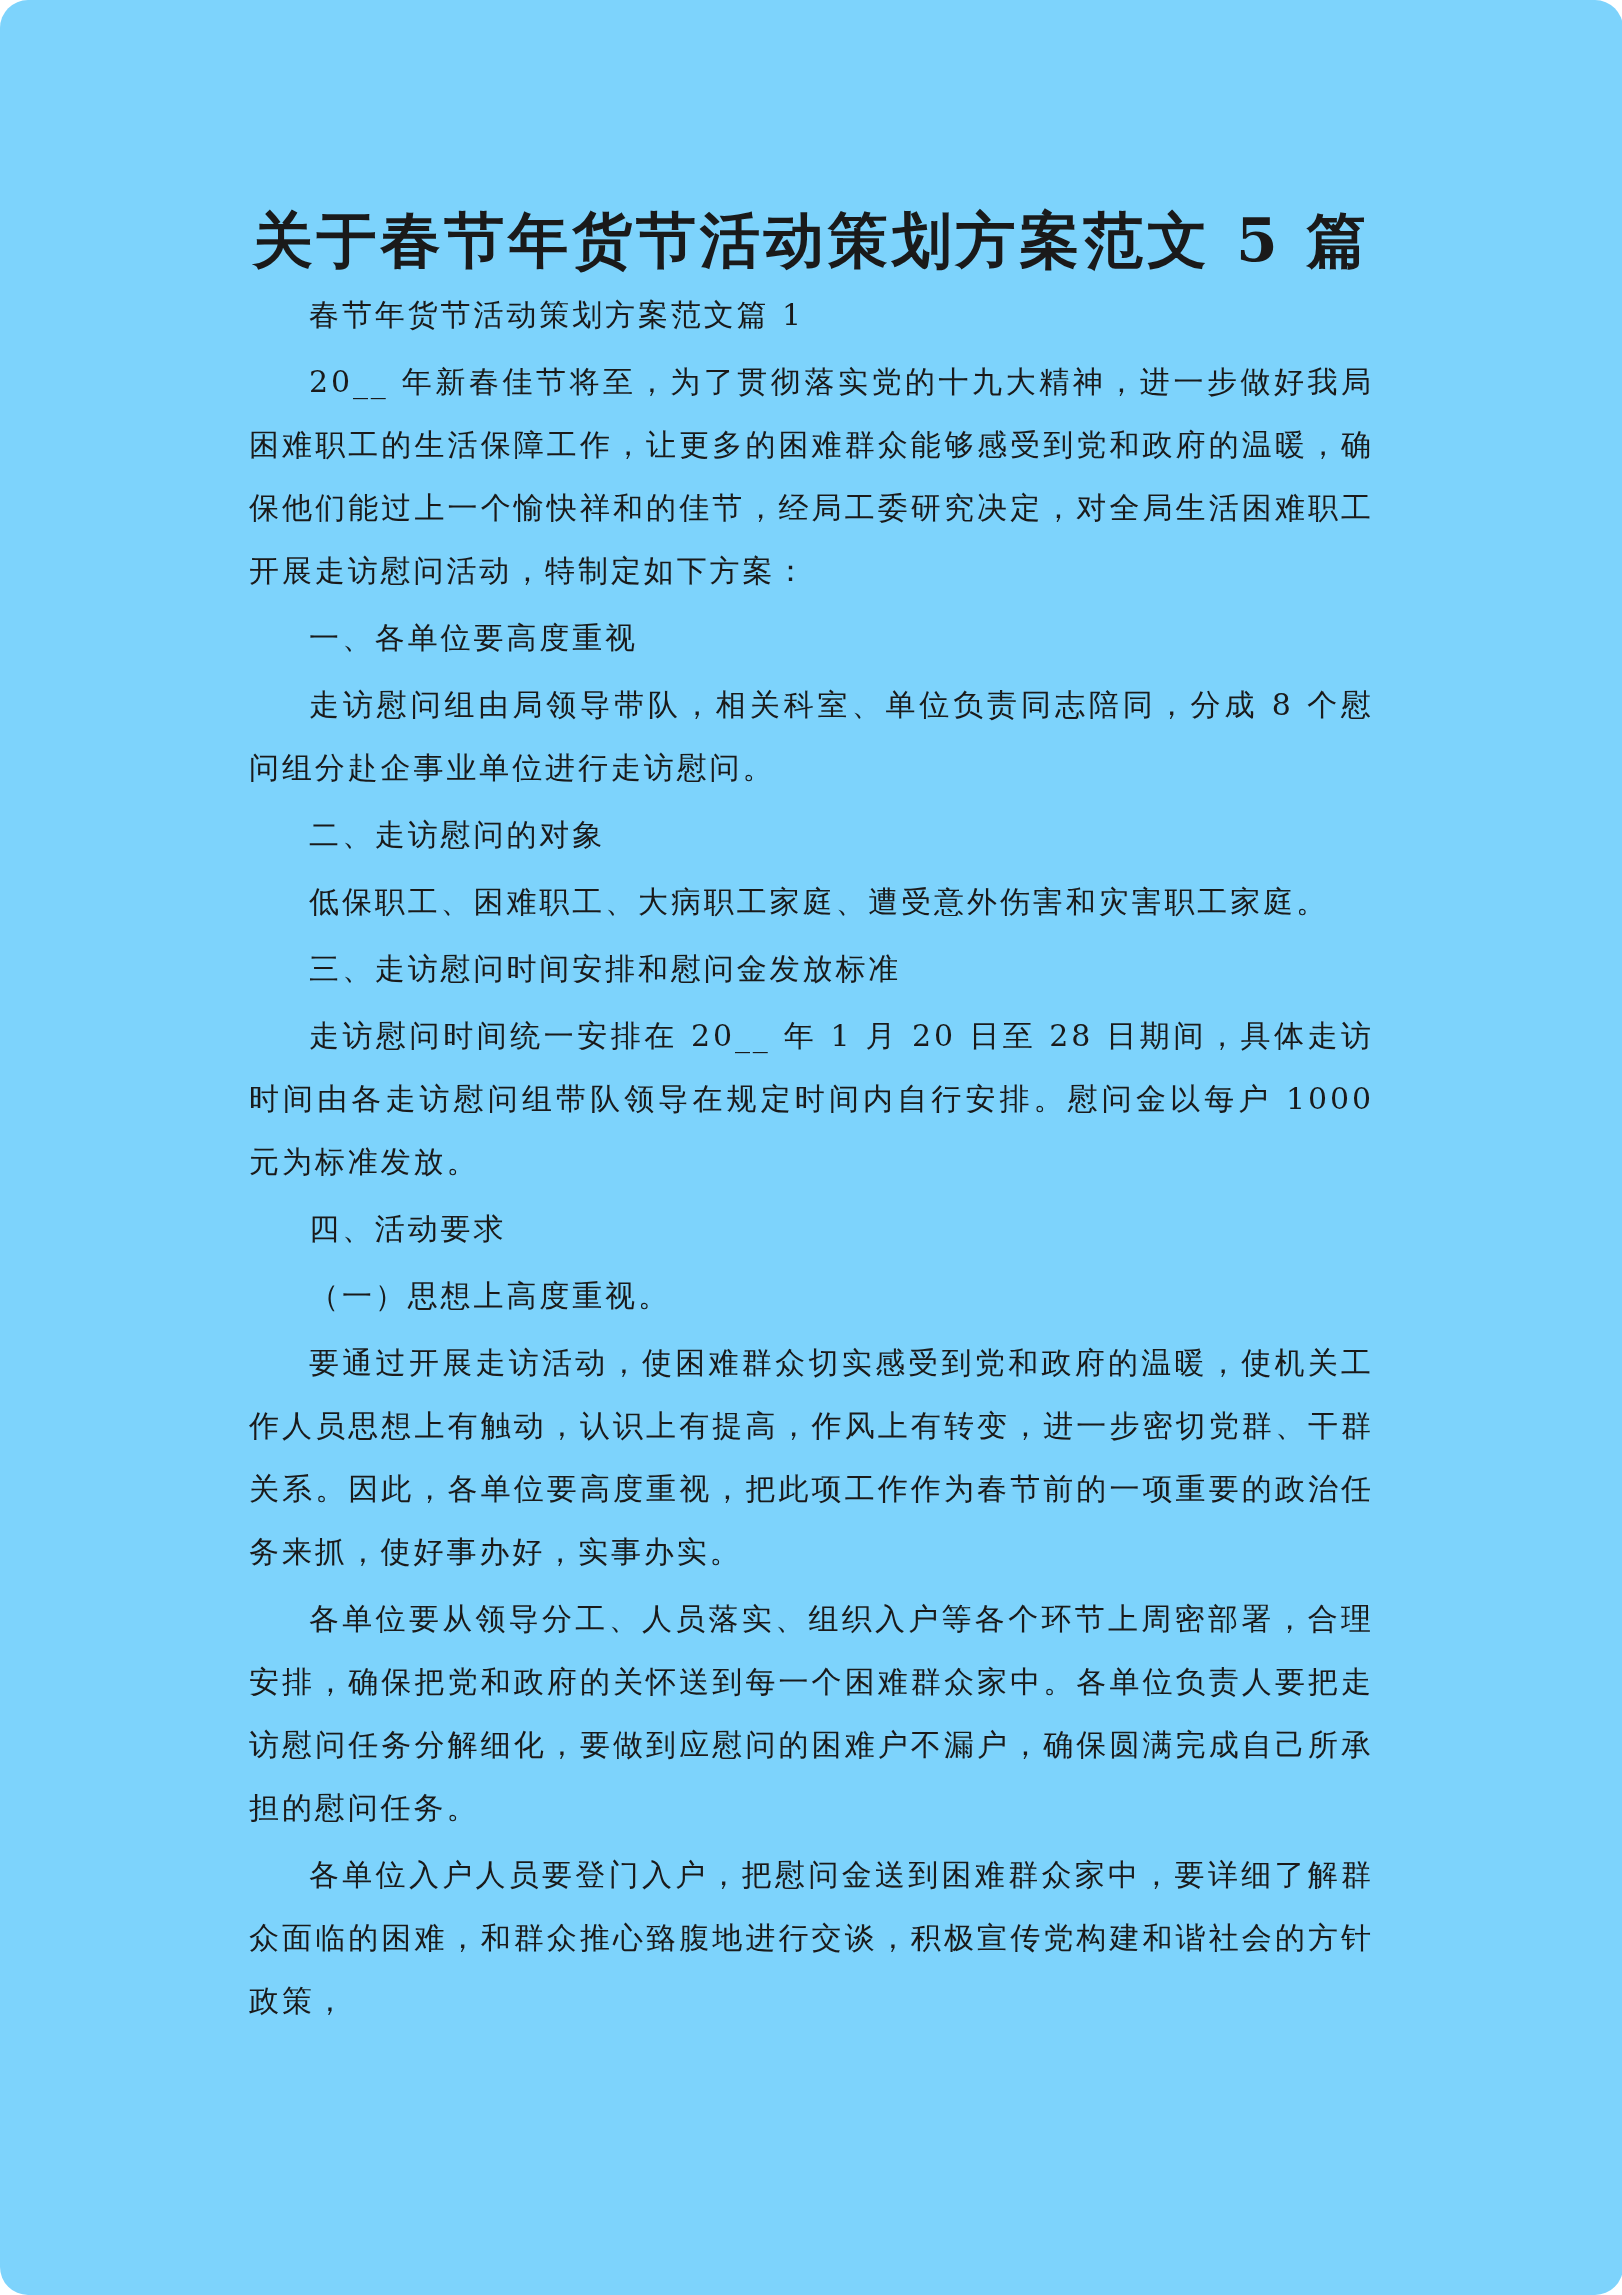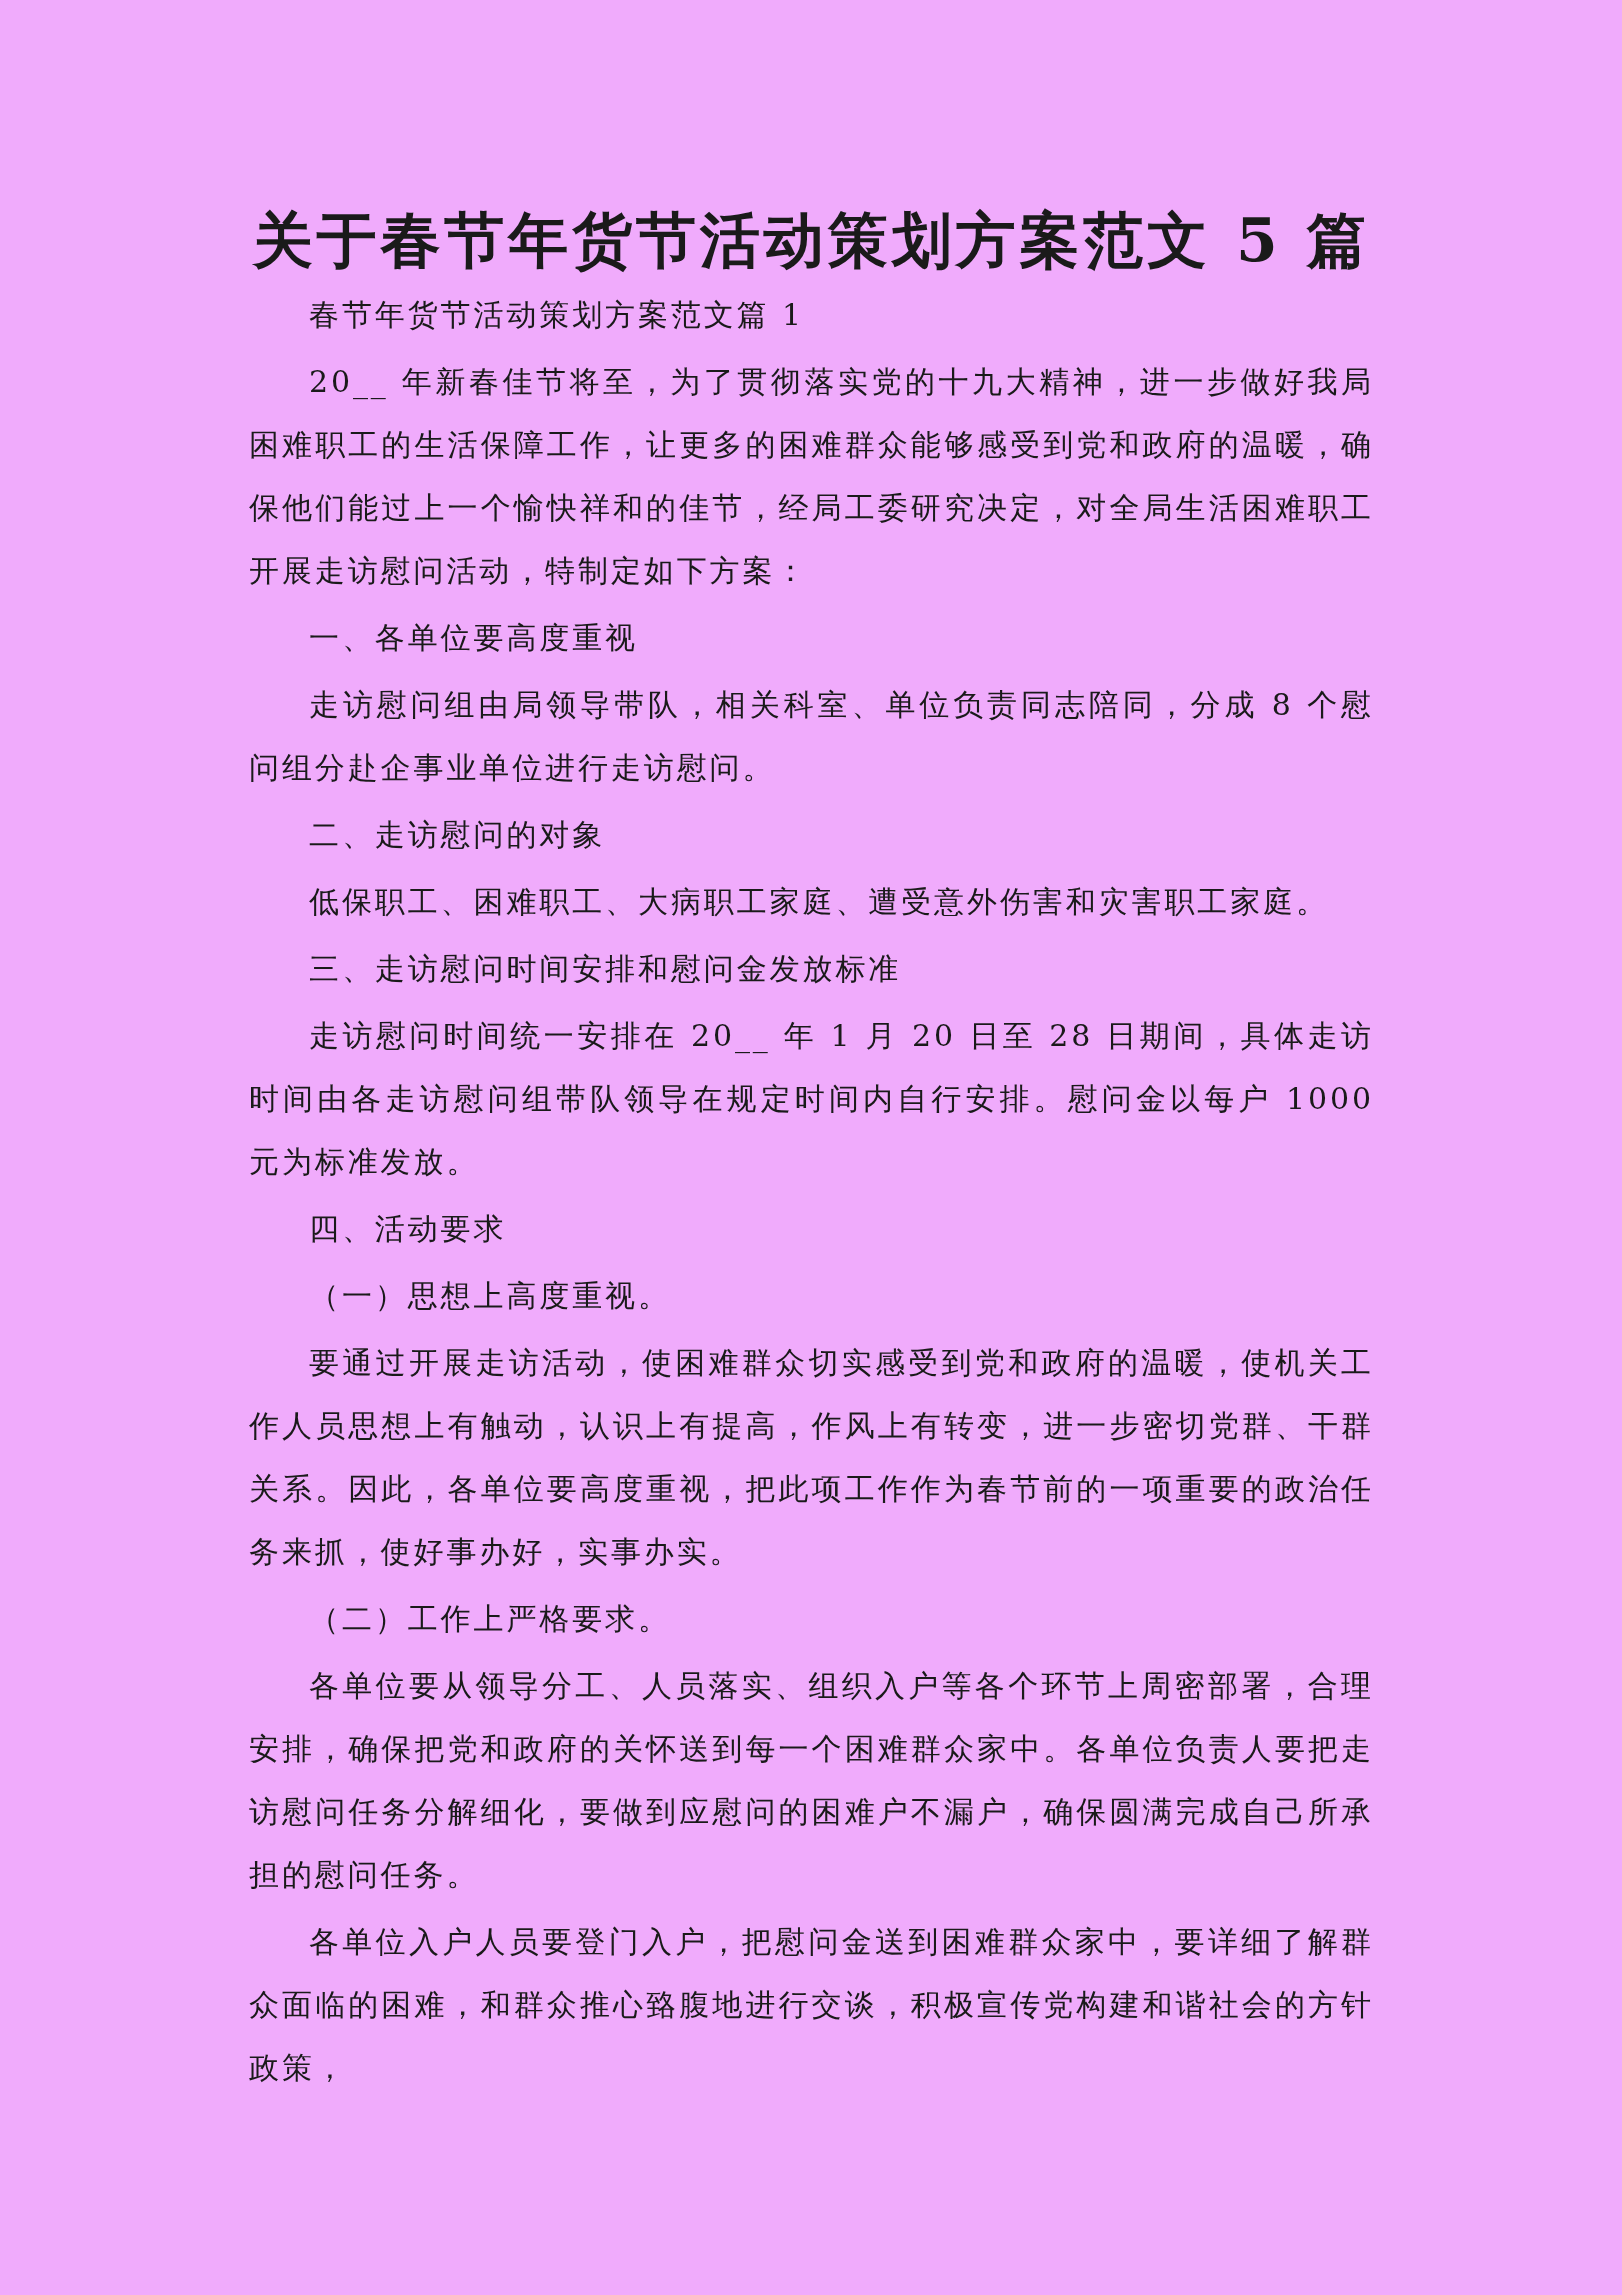--- a/index.html
+++ b/index.html
@@ -31,32 +31,31 @@
     font-size: 30px;
     line-height: 63px;
     letter-spacing: 2.9px;
     text-indent: 2em;
     text-align: justify;
   }
 </style>
 </head>
 <body>
 
-<div class="page" style="background: #f0abfc; color: rgb(26, 26, 26);">
+<div class="page" style="background: #7dd3fc; color: rgb(26, 26, 26); border-radius: 28px;">
   <h1 class="doc-title">关于春节年货节活动策划方案范文 5 篇</h1>
   <div class="doc-body">
       <p>春节年货节活动策划方案范文篇 1</p>
       <p>20__ 年新春佳节将至，为了贯彻落实党的十九大精神，进一步做好我局困难职工的生活保障工作，让更多的困难群众能够感受到党和政府的温暖，确保他们能过上一个愉快祥和的佳节，经局工委研究决定，对全局生活困难职工开展走访慰问活动，特制定如下方案：</p>
       <p>一、各单位要高度重视</p>
       <p>走访慰问组由局领导带队，相关科室、单位负责同志陪同，分成 8 个慰问组分赴企事业单位进行走访慰问。</p>
       <p>二、走访慰问的对象</p>
       <p>低保职工、困难职工、大病职工家庭、遭受意外伤害和灾害职工家庭。</p>
       <p>三、走访慰问时间安排和慰问金发放标准</p>
       <p>走访慰问时间统一安排在 20__ 年 1 月 20 日至 28 日期间，具体走访时间由各走访慰问组带队领导在规定时间内自行安排。慰问金以每户 1000 元为标准发放。</p>
       <p>四、活动要求</p>
       <p>（一）思想上高度重视。</p>
       <p>要通过开展走访活动，使困难群众切实感受到党和政府的温暖，使机关工作人员思想上有触动，认识上有提高，作风上有转变，进一步密切党群、干群关系。因此，各单位要高度重视，把此项工作作为春节前的一项重要的政治任务来抓，使好事办好，实事办实。</p>
-      <p>（二）工作上严格要求。</p>
       <p>各单位要从领导分工、人员落实、组织入户等各个环节上周密部署，合理安排，确保把党和政府的关怀送到每一个困难群众家中。各单位负责人要把走访慰问任务分解细化，要做到应慰问的困难户不漏户，确保圆满完成自己所承担的慰问任务。</p>
       <p>各单位入户人员要登门入户，把慰问金送到困难群众家中，要详细了解群众面临的困难，和群众推心臵腹地进行交谈，积极宣传党构建和谐社会的方针政策，</p>
     </div>
 </div>
 
 
 </body></html>

